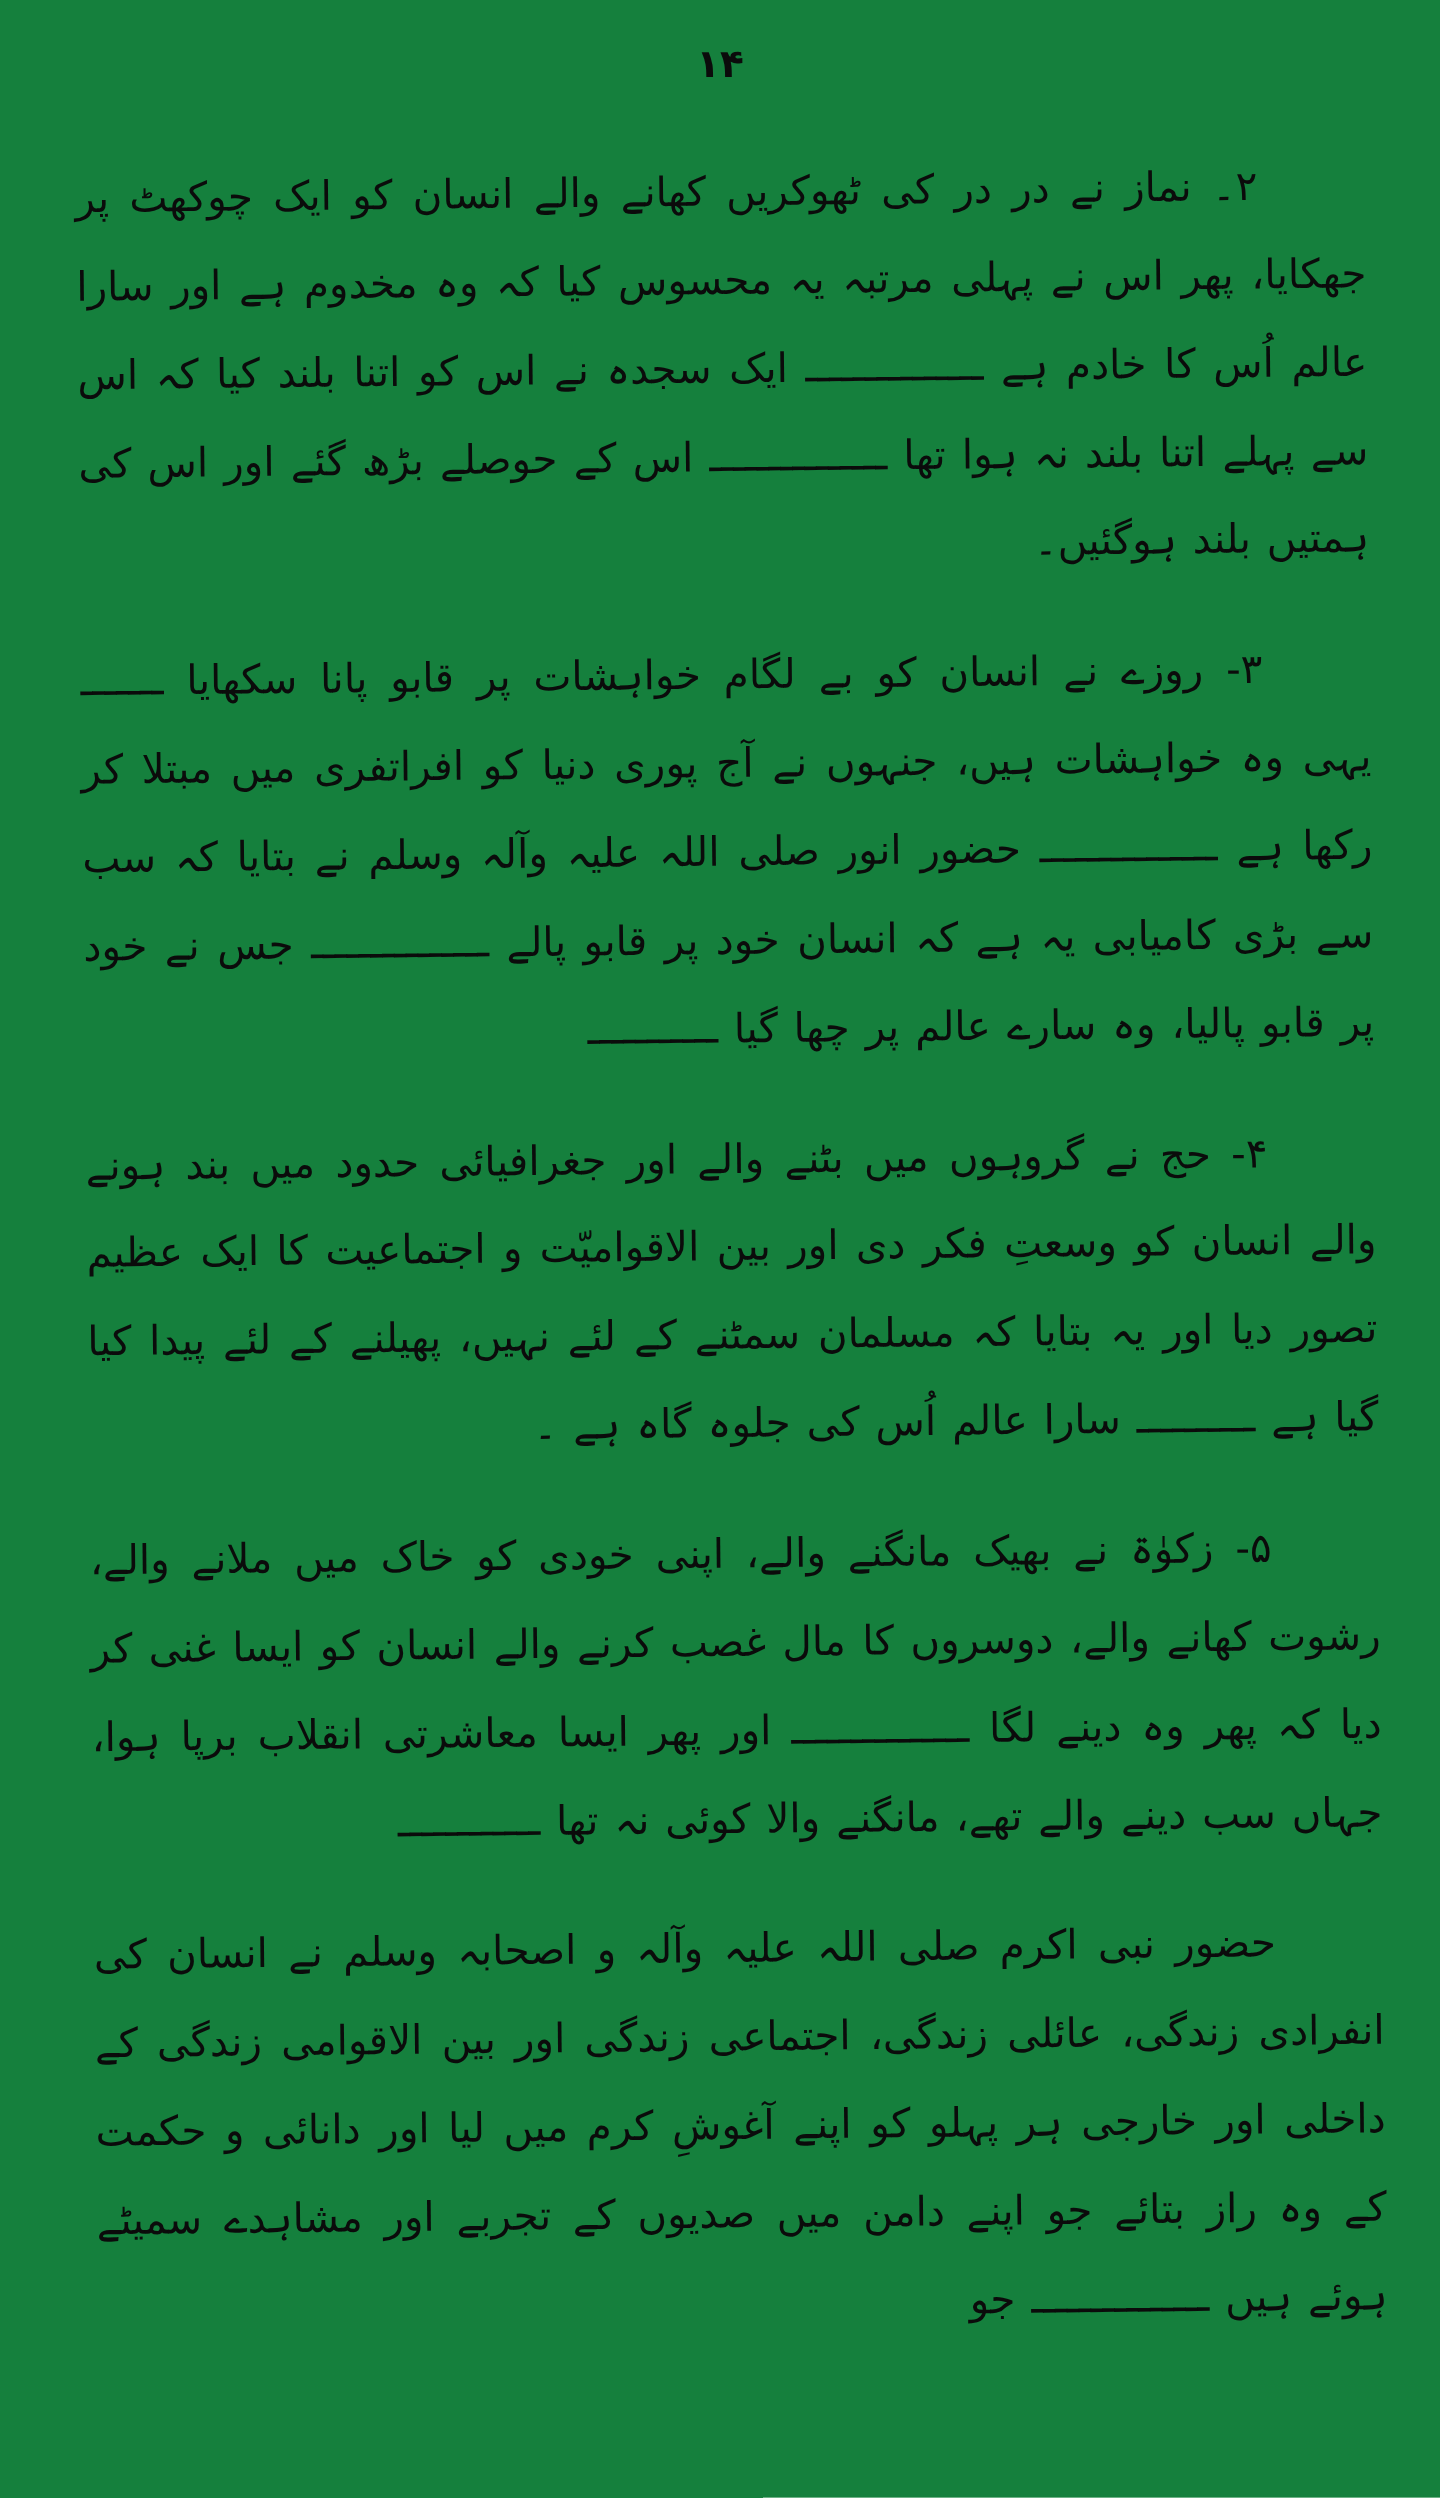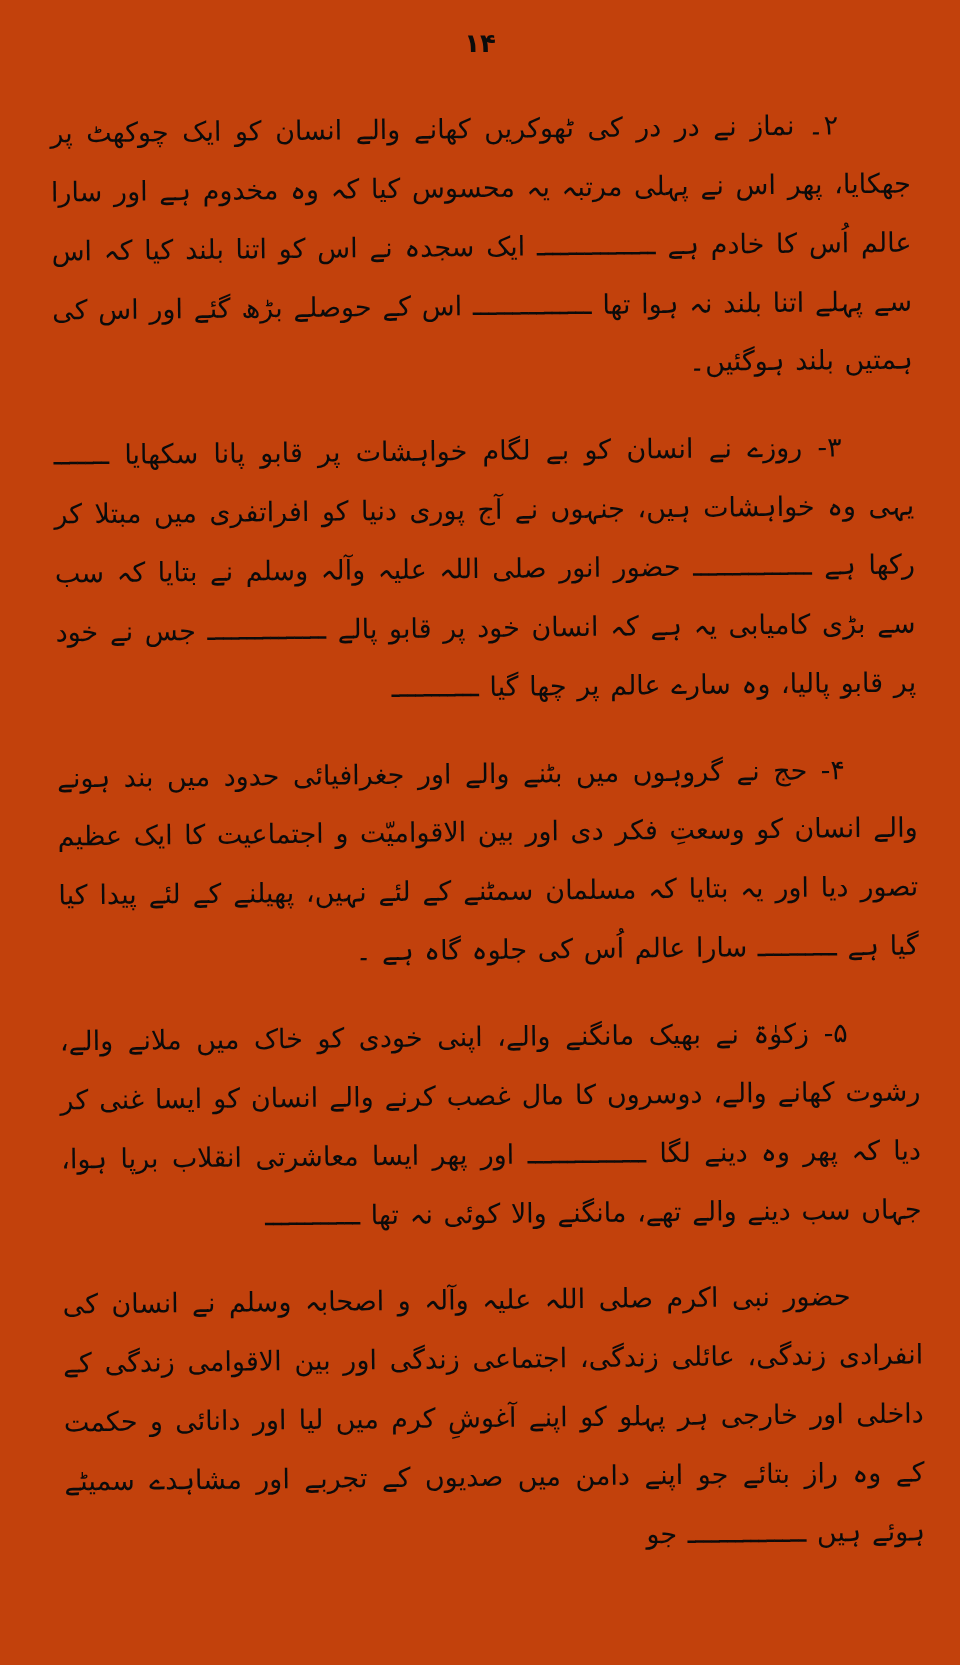--- a/index.html
+++ b/index.html
@@ -10,21 +10,21 @@
     height: 1665px;
     overflow: hidden;
     font-family: "DejaVu Sans", sans-serif;
     color: #0b0b0b;
   }
   .page {
     box-sizing: border-box;
     width: 960px;
     height: 1665px;
     padding: 22px 50px 0 50px;
-    background: #c2410c;
+    background: #15803d;
   }
   .page-number {
     direction: rtl;
     text-align: center;
     font-size: 26px;
     font-weight: bold;
     margin: 6px 0 42px 0;
     letter-spacing: 1px;
   }
   .content {

